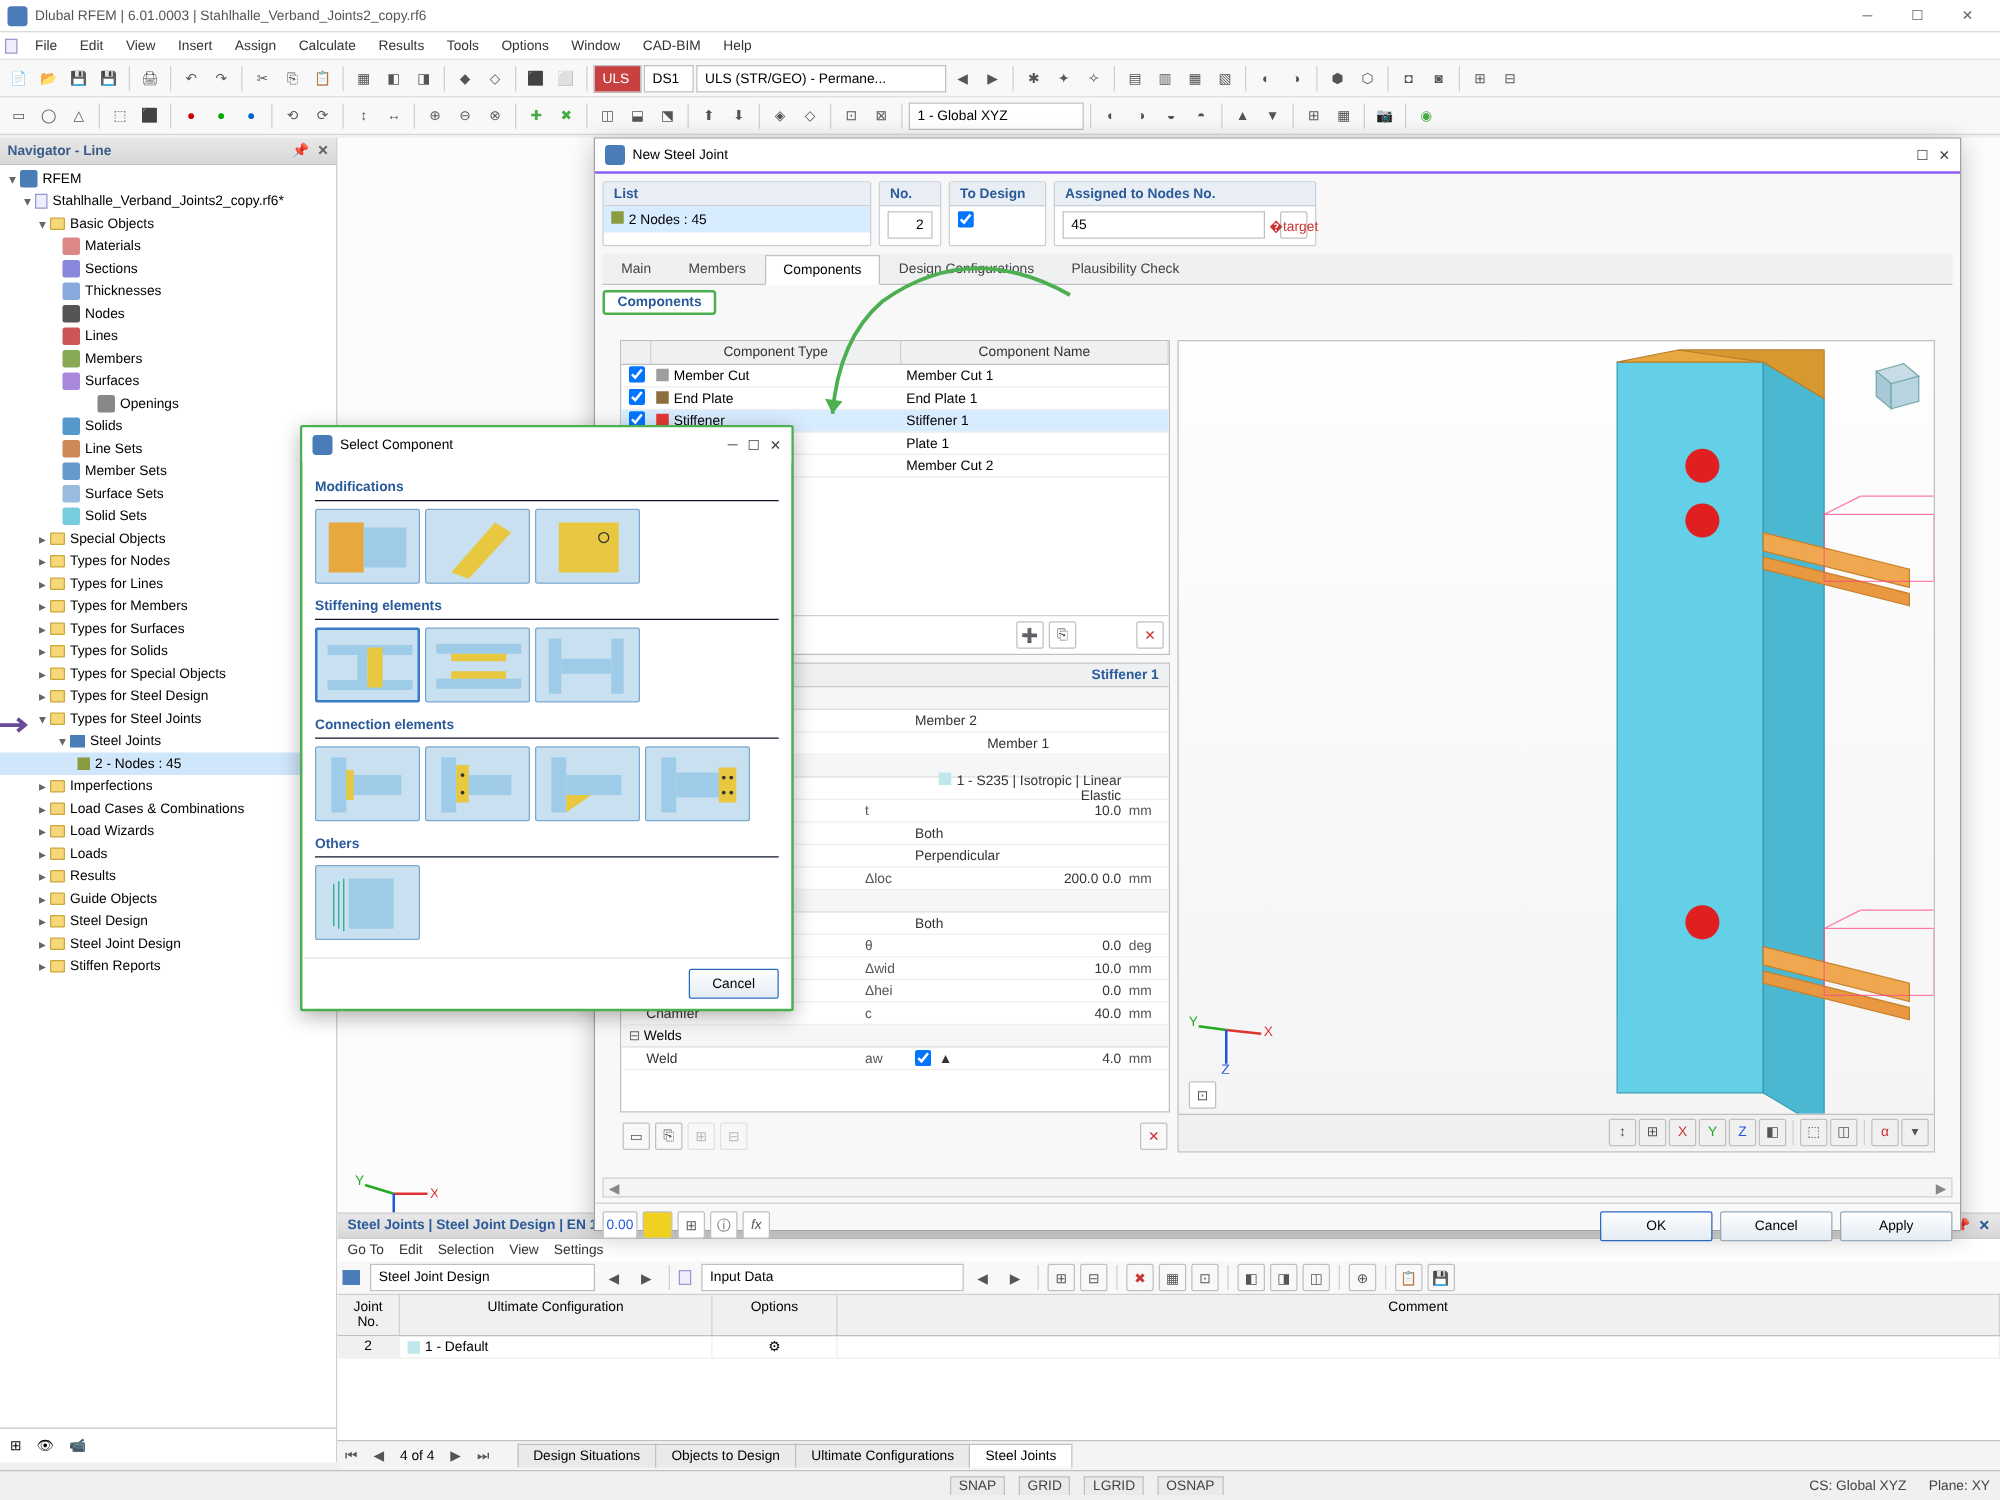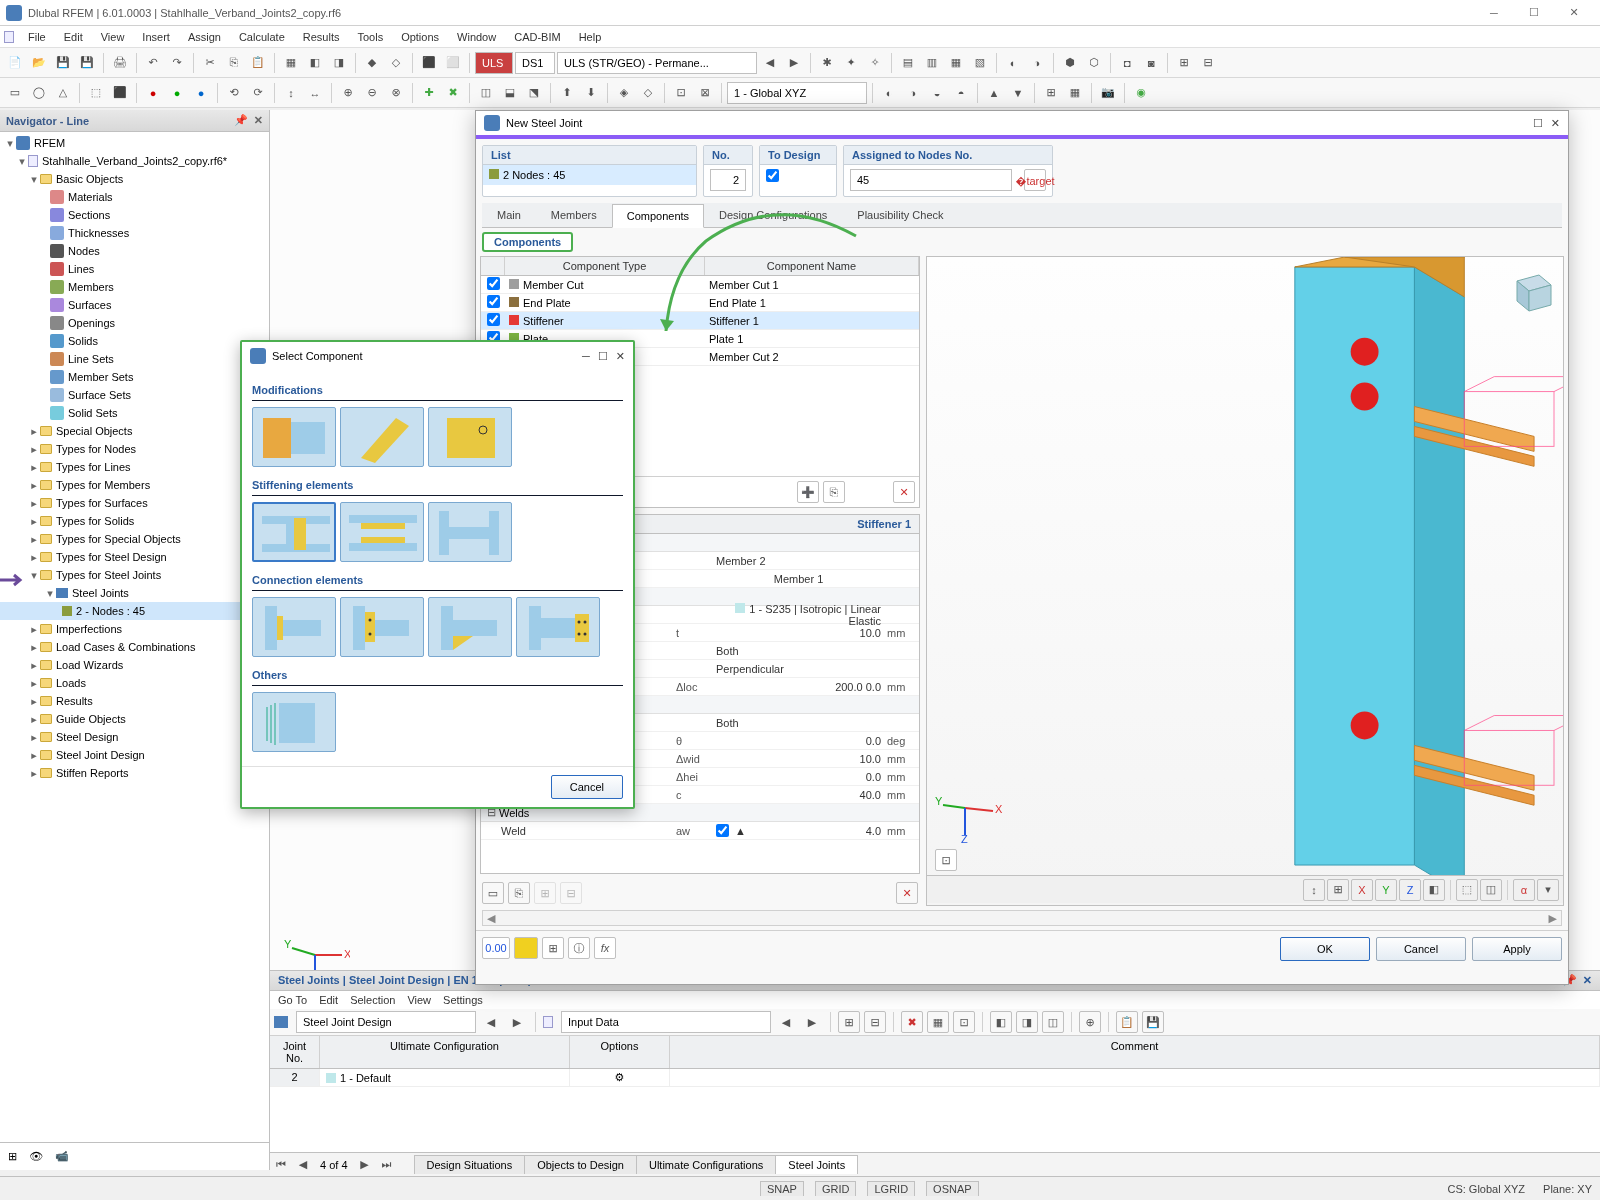--- a/index.html
+++ b/index.html
@@ -43,41 +43,41 @@
 .section-h { color: #2a5a9a; font-weight: 600; padding: 6px 0 4px; border-bottom: 1px solid #0f172a; margin-bottom: 6px; }
 .thumb-row { display: flex; gap: 4px; margin-bottom: 6px; }
 .thumb { width: 84px; height: 60px; background: #c8e0f0; border: 1px solid #7aa8d0; border-radius: 2px; position: relative; overflow: hidden; }
 .thumb.sel { border: 2px solid #3a7ac8; }
 .dlg-footer { display: flex; justify-content: flex-end; padding: 8px 10px; border-top: 1px solid #e0e0e0; }
 .btn { height: 24px; padding: 0 18px; border: 1px solid #9ab; background: linear-gradient(#fefefe,#e4ecf4); border-radius: 2px; }
 .btn.primary { border-color: #2a6ac0; }
 
 
 .dlg-joint { position: absolute; left: 205px; top: 0px; width: 1094px; height: 875px; background: #f8f8f8; border: 1px solid #a0a0a0; box-shadow: 0 4px 20px rgba(0,0,0,0.25); z-index: 40; }
-.dlg-joint .dlg-title { border-bottom: 4px solid #8b5cf6; justify-content: space-between; }
+.dlg-joint .dlg-title { border-bottom: 2px solid #8b5cf6; justify-content: space-between; }
 .joint-top { display: flex; gap: 6px; padding: 6px; }
 .panel { border: 1px solid #c8d0d8; background: #fff; border-radius: 2px; }
 .panel-label { background: #e8eef4; color: #2a5a9a; font-weight: 600; padding: 3px 8px; border-bottom: 1px solid #c8d0d8; }
 .panel-content { padding: 4px 6px; }
 .list-col { width: 215px; height: 52px; }
 .no-col { width: 50px; height: 52px; }
 .name-col { flex: 1; height: 52px; }
 .to-design { width: 78px; height: 52px; }
 .assigned { width: 210px; height: 52px; }
 .input-box { height: 22px; border: 1px solid #c0c0c0; background: #fff; padding: 0 6px; display: flex; align-items: center; width: 100%; }
 
 .tabs { display: flex; border-bottom: 1px solid #c0c0c0; margin: 0 6px; background: #eef0f2; }
 .tab { padding: 5px 14px; border: 1px solid transparent; border-bottom: none; color: #444; }
 .tab.active { background: #fff; border-color: #c0c0c0; border-bottom: 1px solid #fff; position: relative; top: 1px; color: #000; }
 
 .comp-section { margin: 4px 6px; }
 .comp-badge { display: inline-block; border: 2px solid #4caf50; border-radius: 3px; padding: 2px 10px; color: #2a5a9a; font-weight: 600; background: #fff; }
 .arrow-path { position: absolute; left: 180px; top: 70px; width: 220px; height: 170px; pointer-events: none; z-index: 45; }
 
-.joint-mid { display: flex; margin: 4px; gap: 6px; height: 650px; }
+.joint-mid { display: flex; margin: 20px; gap: 6px; height: 650px; }
 .mid-left { width: 440px; display: flex; flex-direction: column; gap: 6px; }
 .comp-table { border: 1px solid #c0c0c0; background: #fff; }
 .ct-head { display: flex; background: #eef0f2; border-bottom: 1px solid #c0c0c0; }
 .ct-head div { padding: 3px 6px; border-right: 1px solid #d0d0d0; text-align: center; color: #333; }
 .ct-row { display: flex; border-bottom: 1px solid #eee; height: 18px; align-items: center; }
 .ct-row.sel { background: #d8ecff; }
 .ct-chk { width: 24px; text-align: center; }
 .ct-type { width: 200px; padding: 0 4px; display: flex; }
 .ct-name { flex: 1; padding: 0 4px; }
 
@@ -301,21 +301,21 @@
             <span>Lines</span>
           </div>
           <div class="tree-node" style="padding-left: 50px;">
             <span class="tree-icon" style="background:#8a5;border-radius:2px"></span>
             <span>Members</span>
           </div>
           <div class="tree-node" style="padding-left: 50px;">
             <span class="tree-icon" style="background:#a8d;border-radius:2px"></span>
             <span>Surfaces</span>
           </div>
-          <div class="tree-node" style="padding-left: 50px;">
+          <div class="tree-node" style="padding-left: 78px;">
             <span class="tree-icon" style="background:#888;border-radius:2px"></span>
             <span>Openings</span>
           </div>
           <div class="tree-node" style="padding-left: 50px;">
             <span class="tree-icon" style="background:#59c;border-radius:2px"></span>
             <span>Solids</span>
           </div>
           <div class="tree-node" style="padding-left: 50px;">
             <span class="tree-icon" style="background:#c85;border-radius:2px"></span>
             <span>Line Sets</span>

